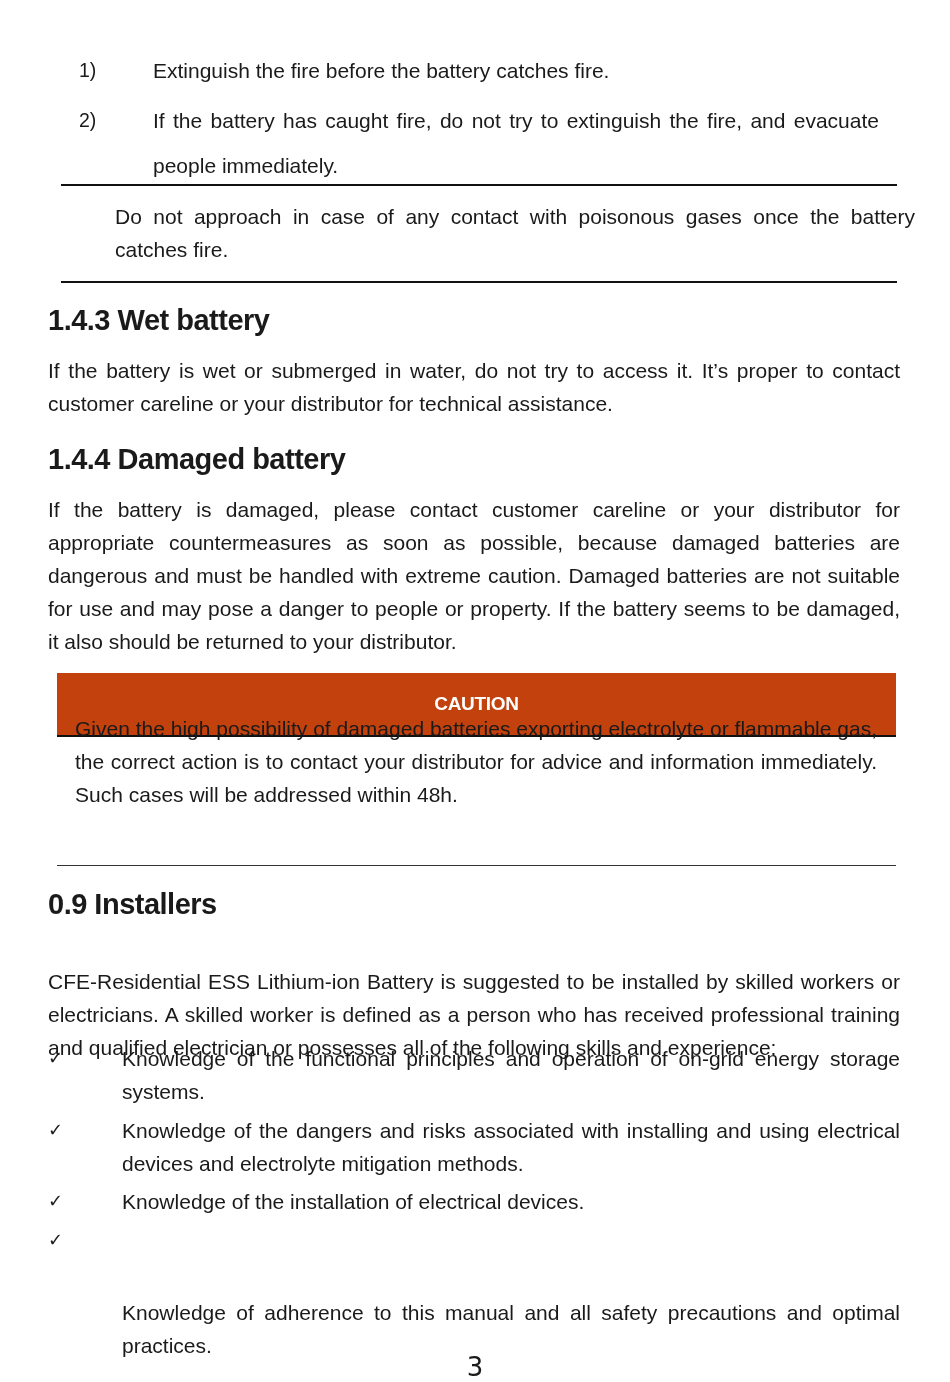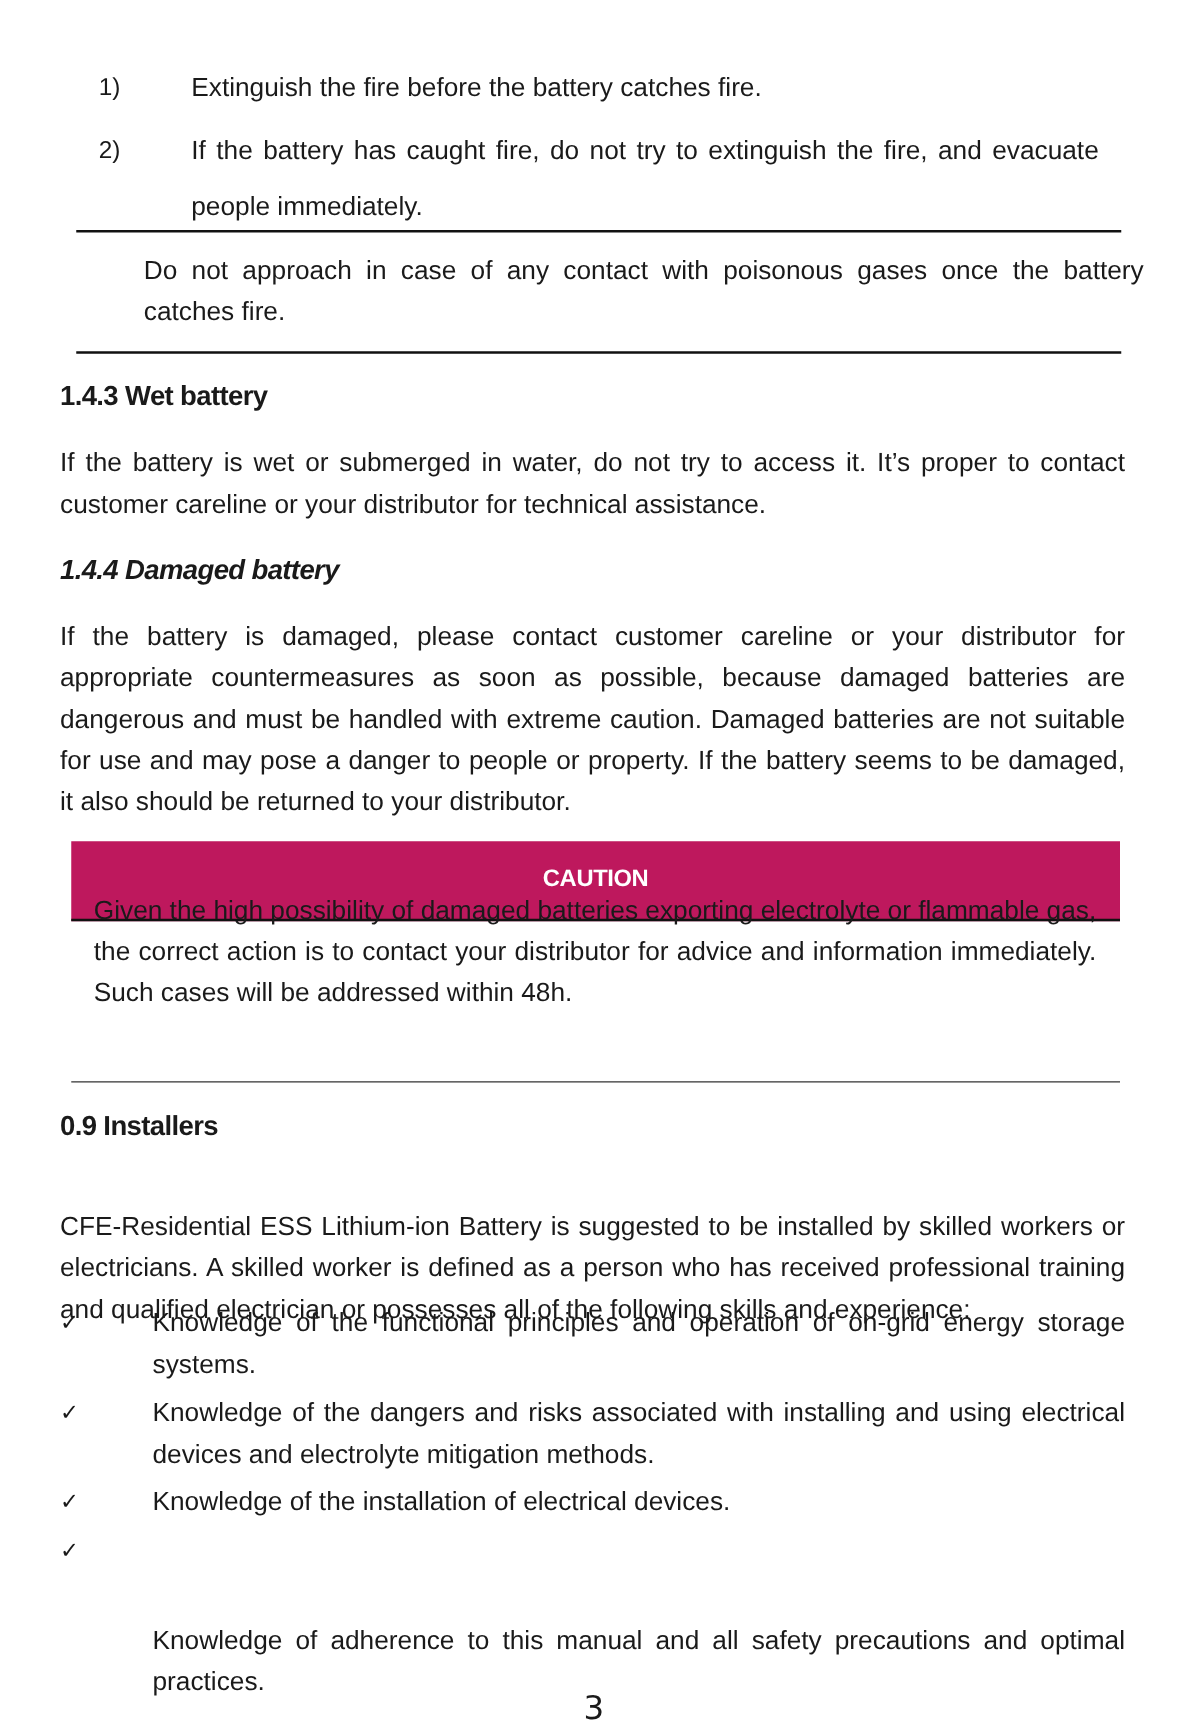--- a/index.html
+++ b/index.html
@@ -4,26 +4,26 @@
 <style>
   html, body { margin: 0; padding: 0; background: #ffffff; }
   body {
     width: 950px; height: 1382px; position: relative; overflow: hidden;
     font-family: "Liberation Sans", "DejaVu Sans", sans-serif;
     color: #1a1a1a;
   }
   .abs { position: absolute; }
   .p { font-size: 21px; line-height: 33px; text-align: justify; margin: 0; }
   .num { font-size: 19.5px; line-height: 33px; }
-  .h { font-weight: bold; font-size: 22px; letter-spacing: -0.5px; margin: 0; }
+  .h { font-weight: bold; font-size: 29px; letter-spacing: -0.5px; margin: 0; }
   .rule-thick { position: absolute; height: 2px; background: #111; }
   .rule-thin { position: absolute; height: 1px; background: #333; }
   .caution-bar {
     position: absolute; left: 57px; top: 673px; width: 839px; height: 62px;
-    background: #be185d; border-bottom: 2px solid #111;
+    background: #c2410c; border-bottom: 2px solid #111;
     display: flex; align-items: center; justify-content: center;
     color: #fff; font-weight: bold; font-size: 19px; letter-spacing: -0.3px;
   }
   .check { font-size: 18px; line-height: 33px; }
   .pagenum { font-family: "DejaVu Sans", sans-serif; font-size: 26px; }
 </style>
 </head>
 <body>
 
 <div class="abs num" style="left:79px; top:54px;">1)</div>
@@ -33,21 +33,21 @@
 <div class="abs p" style="left:153px; top:104px; width:726px; text-align:justify; text-align-last:justify;">If the battery has caught fire, do not try to extinguish the fire, and evacuate</div>
 <div class="abs p" style="left:153px; top:137px; width:726px;margin-top:12px;">people immediately.</div>
 
 <div class="rule-thick" style="left:61px; top:184px; width:836px;"></div>
 <p class="abs p" style="left:79px; top:200px; width:800px;margin-left:36px;">Do not approach in case of any contact with poisonous gases once the battery catches fire.</p>
 <div class="rule-thick" style="left:61px; top:281px; width:836px;"></div>
 
 <h3 class="abs h" style="left:48px; top:304px;">1.4.3 Wet battery</h3>
 <p class="abs p" style="left:48px; top:354px; width:852px;">If the battery is wet or submerged in water, do not try to access it. It’s proper to contact customer careline or your distributor for technical assistance.</p>
 
-<h3 class="abs h" style="left:48px; top:443px;font-style:italic;">1.4.4 Damaged battery</h3>
+<h3 class="abs h" style="left:48px; top:443px;">1.4.4 Damaged battery</h3>
 <p class="abs p" style="left:48px; top:493px; width:852px;">If the battery is damaged, please contact customer careline or your distributor for appropriate countermeasures as soon as possible, because damaged batteries are dangerous and must be handled with extreme caution. Damaged batteries are not suitable for use and may pose a danger to people or property. If the battery seems to be damaged, it also should be returned to your distributor.</p>
 
 <div class="caution-bar">
   <span>CAUTION</span>
 </div>
 <p class="abs p" style="left:75px; top:712px; width:802px;">Given the high possibility of damaged batteries exporting electrolyte or flammable gas, the correct action is to contact your distributor for advice and information immediately. Such cases will be addressed within 48h.</p>
 <div class="rule-thin" style="left:57px; top:865px; width:839px;"></div>
 
 <h3 class="abs h" style="left:48px; top:888px;">0.9 Installers</h3>
 <p class="abs p" style="left:48px; top:965px; width:852px;">CFE-Residential ESS Lithium-ion Battery is suggested to be installed by skilled workers or electricians. A skilled worker is defined as a person who has received professional training and qualified electrician or possesses all of the following skills and experience:</p>

